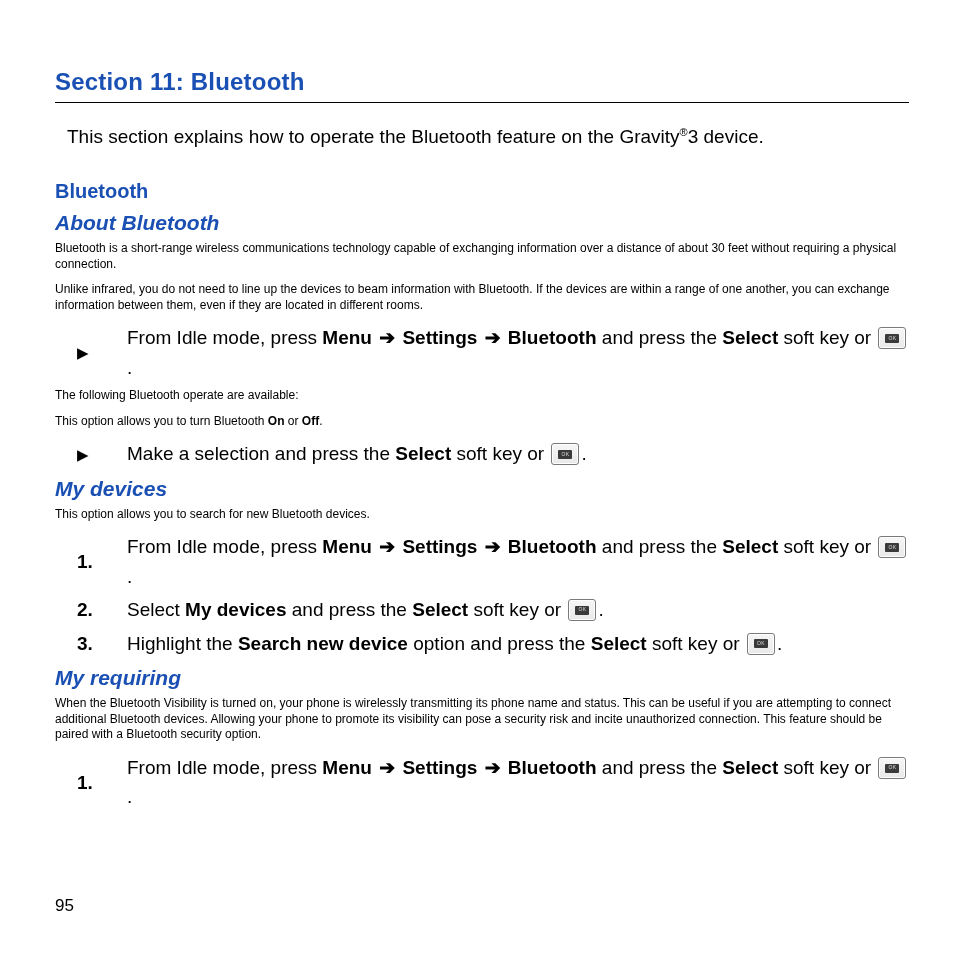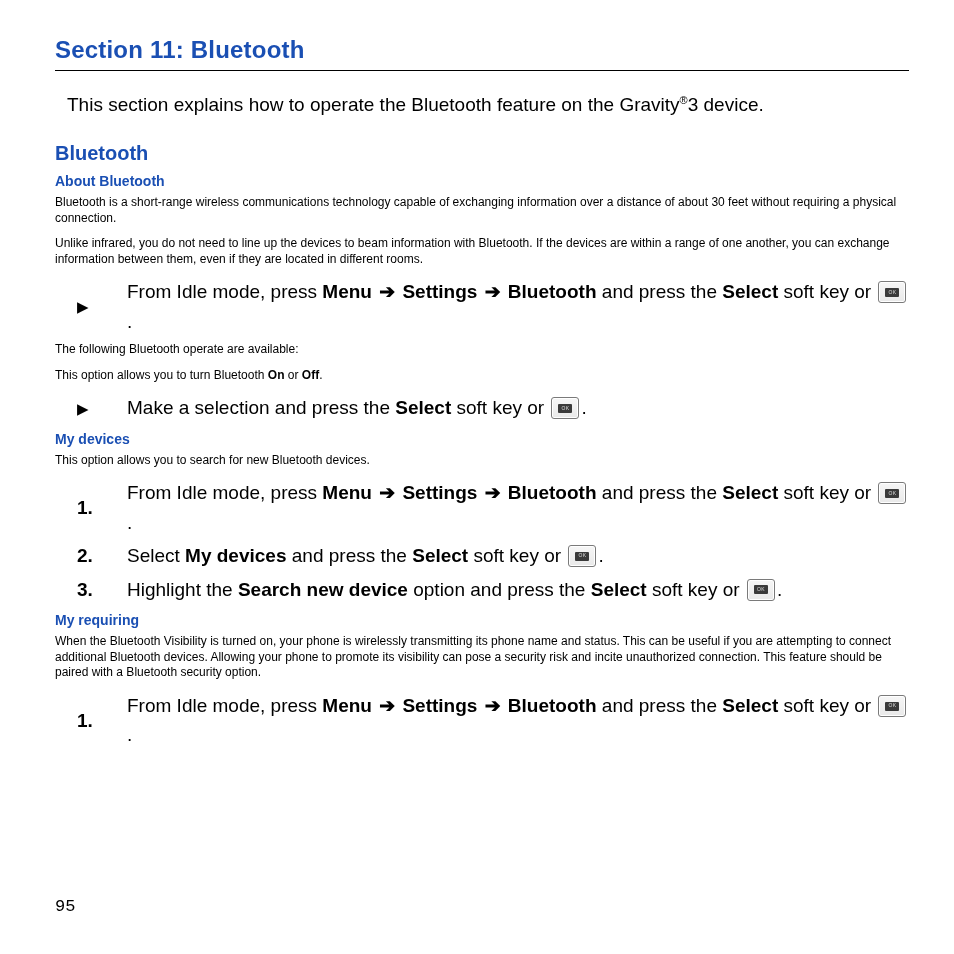--- a/index.html
+++ b/index.html
@@ -17,35 +17,37 @@
     padding: 36px 45px 0 55px;
   }
   .section-title {
     font-size: 24px;
     font-weight: bold;
     color: #1a4fb3;
     letter-spacing: 0.2px;
     padding-bottom: 6px;
     border-bottom: 1.5px solid #000;
     margin-bottom: 22px;
+    margin-top: 32px;
   }
   .indent-para {
     font-size: 19px;
     line-height: 1.3;
-    margin: 0 0 24px 12px;
+    margin: 0 0 30px 12px;
     font-stretch: condensed;
   }
   .h2-blue {
     font-size: 20px;
     font-weight: bold;
     color: #1a4fb3;
     margin: 6px 0 4px 0;
   }
   .h3-italic {
-    font-size: 14px;
+    font-size: 21px;
+    font-style: italic;
     font-weight: bold;
     color: #1a4fb3;
     margin: 8px 0 6px 0;
   }
   .body-text {
     font-size: 12px;
     line-height: 1.3;
     margin: 6px 0 10px 0;
     font-stretch: condensed;
   }
@@ -103,21 +105,20 @@
   }
   .nav-arrow {
     font-weight: bold;
     margin: 0 2px;
   }
   .page-num {
     position: absolute;
     left: 55px;
     bottom: 38px;
     font-size: 17px;
-    font-family: Liberation Mono, monospace;
   }
   sup { font-size: 11px; vertical-align: super; }
 </style>
 </head>
 <body>
 
 <div class="page">
 
   <div class="section-title">Section 11: Bluetooth</div>
 

